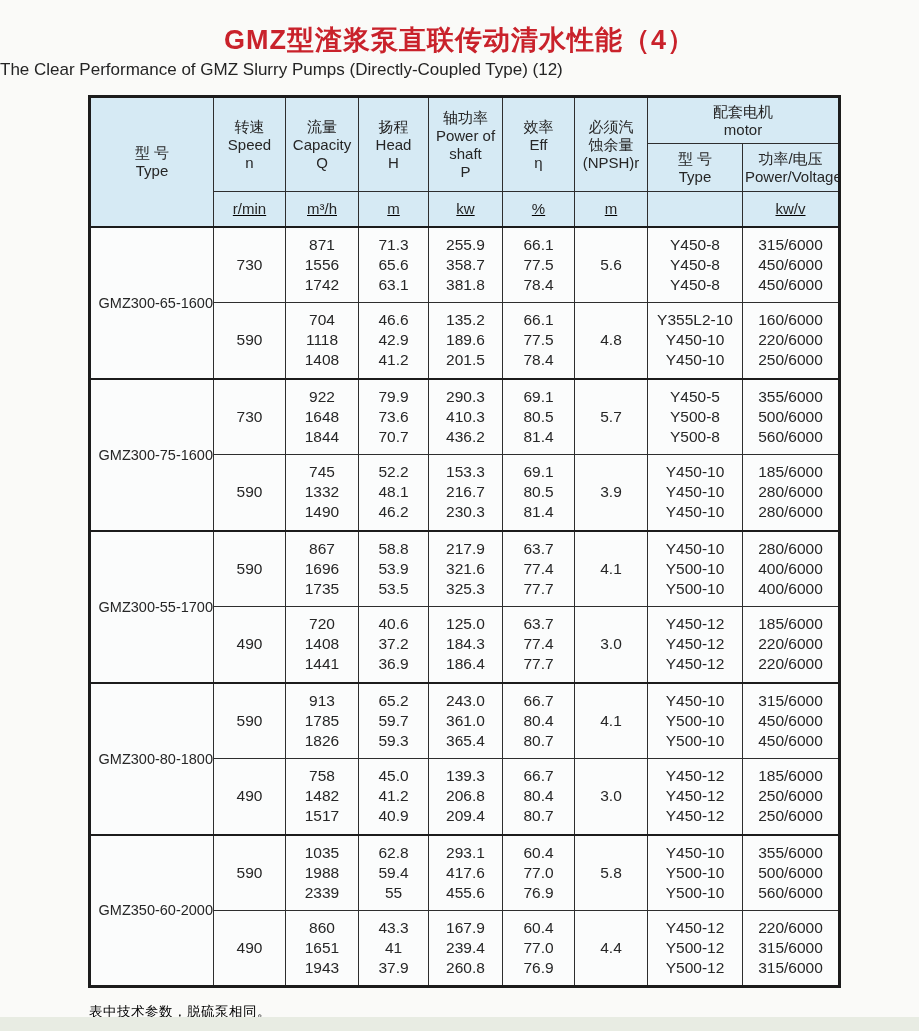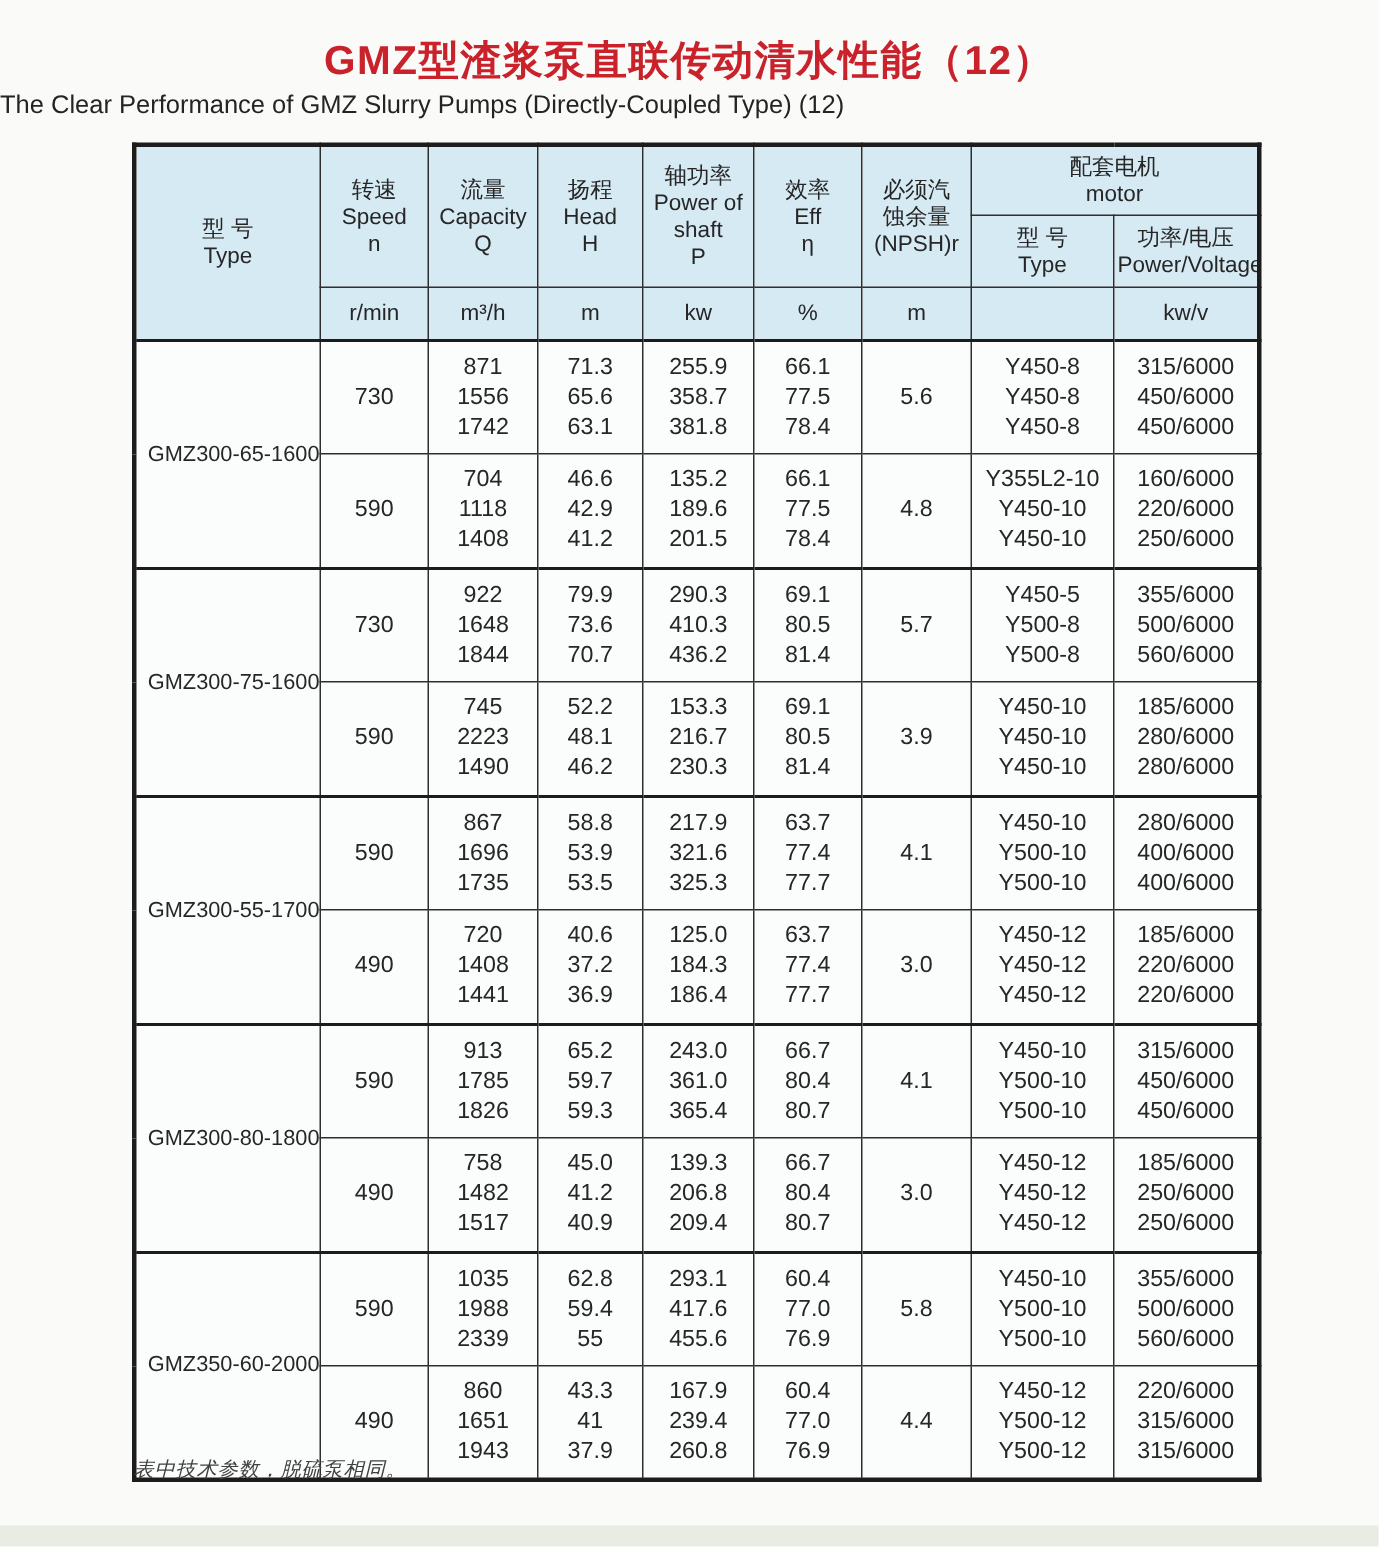--- a/index.html
+++ b/index.html
@@ -44,46 +44,45 @@
     overflow:hidden;
   }
   .spec thead th {
     background:#d6eaf4;
     font-weight:400;
     font-size:15px;
     line-height:18px;
   }
   .spec thead tr.h1 { height:47px; }
   .spec thead tr.h2 { height:48px; }
-  .spec thead tr.units { height:35px; }
+  .spec thead tr.units { height:35px;text-decoration:underline; }
   .spec thead tr.units th { font-size:15px; }
   .spec tbody tr { height:76px; }
   .spec tbody td {
     font-size:15.5px;
     line-height:20px;
   }
   .spec tbody td.model { font-size:14.5px; padding:0;text-align:right; }
   .spec tbody tr.block-top td { border-top:2.5px solid #1c1c1c; }
   .footnote {
-    position:absolute; top:971px; left:89px;
-    font-size:13.5px; color:#404040;
+    position:absolute; top:1003px; left:89px;
+    font-size:13.5px; color:#000000;
     letter-spacing:0.5px;
-    font-style:italic;
   }
   .bottom-strip {
     position:absolute; left:0; bottom:0; width:100%; height:14px;
     background:#e8ece3;
   }
 </style>
 </head>
 <body>
 
 <div class="page">
 
-  <div class="doc-title">GMZ型渣浆泵直联传动清水性能（12）</div>
+  <div class="doc-title">GMZ型渣浆泵直联传动清水性能（4）</div>
   <div class="doc-subtitle">The Clear Performance of GMZ Slurry Pumps (Directly-Coupled Type) (12)</div>
 
   <table class="spec">
     <colgroup>
       <col style="width:124px">
         <col style="width:72px">
         <col style="width:73px">
       <col style="width:70px">
         <col style="width:74px">
         <col style="width:72px">
@@ -201,21 +200,21 @@
         <td>Y450-5
 Y500-8
 Y500-8</td>
         <td>355/6000
 500/6000
 560/6000</td>
       </tr>
       <tr>
         <td>590</td>
         <td>745
-2223
+1332
 1490</td>
         <td>52.2
 48.1
 46.2</td>
         <td>153.3
 216.7
 230.3</td>
         <td>69.1
 80.5
 81.4</td>

